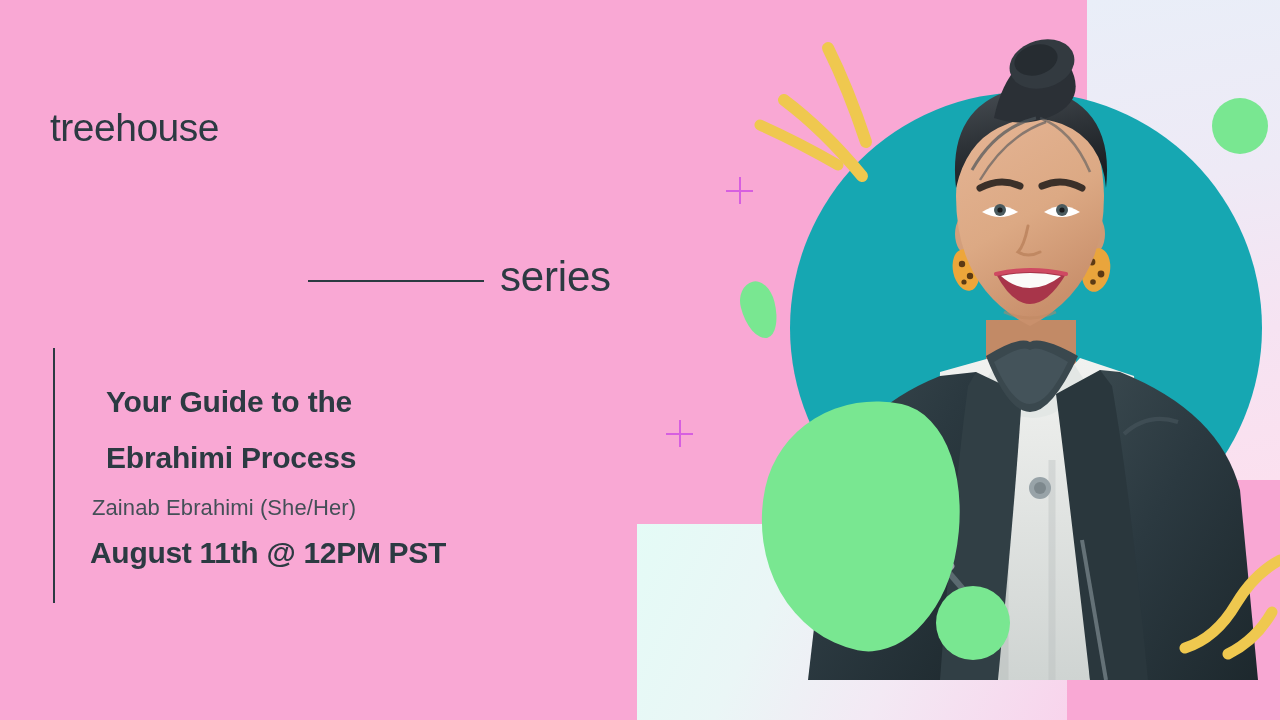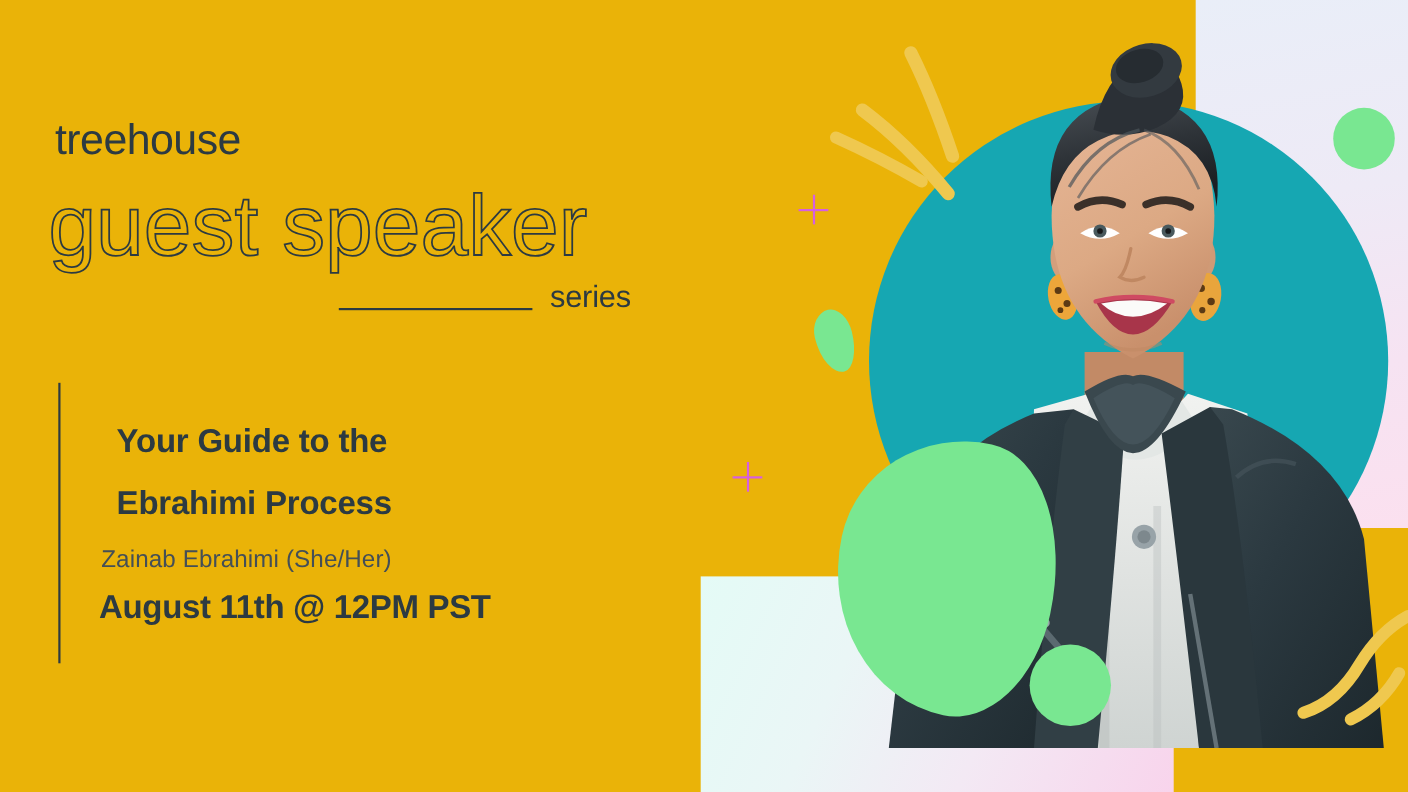--- a/index.html
+++ b/index.html
@@ -5,21 +5,21 @@
   html, body {
     margin: 0;
     padding: 0;
     background: #ffffff;
   }
   #stage {
     position: relative;
     width: 1280px;
     height: 720px;
     overflow: hidden;
-    background: #eab308;
+    background: #f9a8d4;
     font-family: "Liberation Sans", "DejaVu Sans", sans-serif;
   }
 
   
   .panel-topright {
     position: absolute;
     left: 1087px; top: 0;
     width: 193px; height: 480px;
     background: linear-gradient(170deg, #e9eef8 0%, #eeeaf6 38%, #f6e3f2 70%, #fbe0ef 100%);
   }
@@ -123,21 +123,21 @@
   }
   .series-rule {
     position: absolute;
     left: 308px; top: 280px;
     width: 176px; height: 2px;
     background: #2c3a42;
   }
   .series-word {
     position: absolute;
     left: 500px; top: 256px;
-    font-size: 28px;
+    font-size: 42px;
     font-weight: 500;
     color: #2c3a42;
     line-height: 1;
     letter-spacing: -0.2px;
   }
 
   .rule-vertical {
     position: absolute;
     left: 53px; top: 348px;
     width: 2px; height: 255px;
@@ -305,21 +305,20 @@
     <g fill="none" stroke="#efc84f" stroke-linecap="round">
       <path d="M1185 648 Q1216 638 1236 604 Q1254 574 1280 560" stroke-width="11"></path>
       <path d="M1228 654 Q1256 640 1272 612" stroke-width="11"></path>
     </g>
   </svg>
 
   <div class="plus plus-1"></div>
   <div class="plus plus-2"></div>
 
   <div class="brandmark">treehouse</div>
-  <div class="headline-outline">guest speaker</div>
   <div class="series-rule"></div>
   <div class="series-word">series</div>
 
   <div class="rule-vertical"></div>
   <div class="event-block">
     <p class="event-title">Your Guide to the</p>
     <p class="event-title">Ebrahimi Process</p>
     <p class="speaker-name">Zainab Ebrahimi (She/Her)</p>
     <p class="event-datetime">August 11th @ 12PM PST</p>
   </div>

